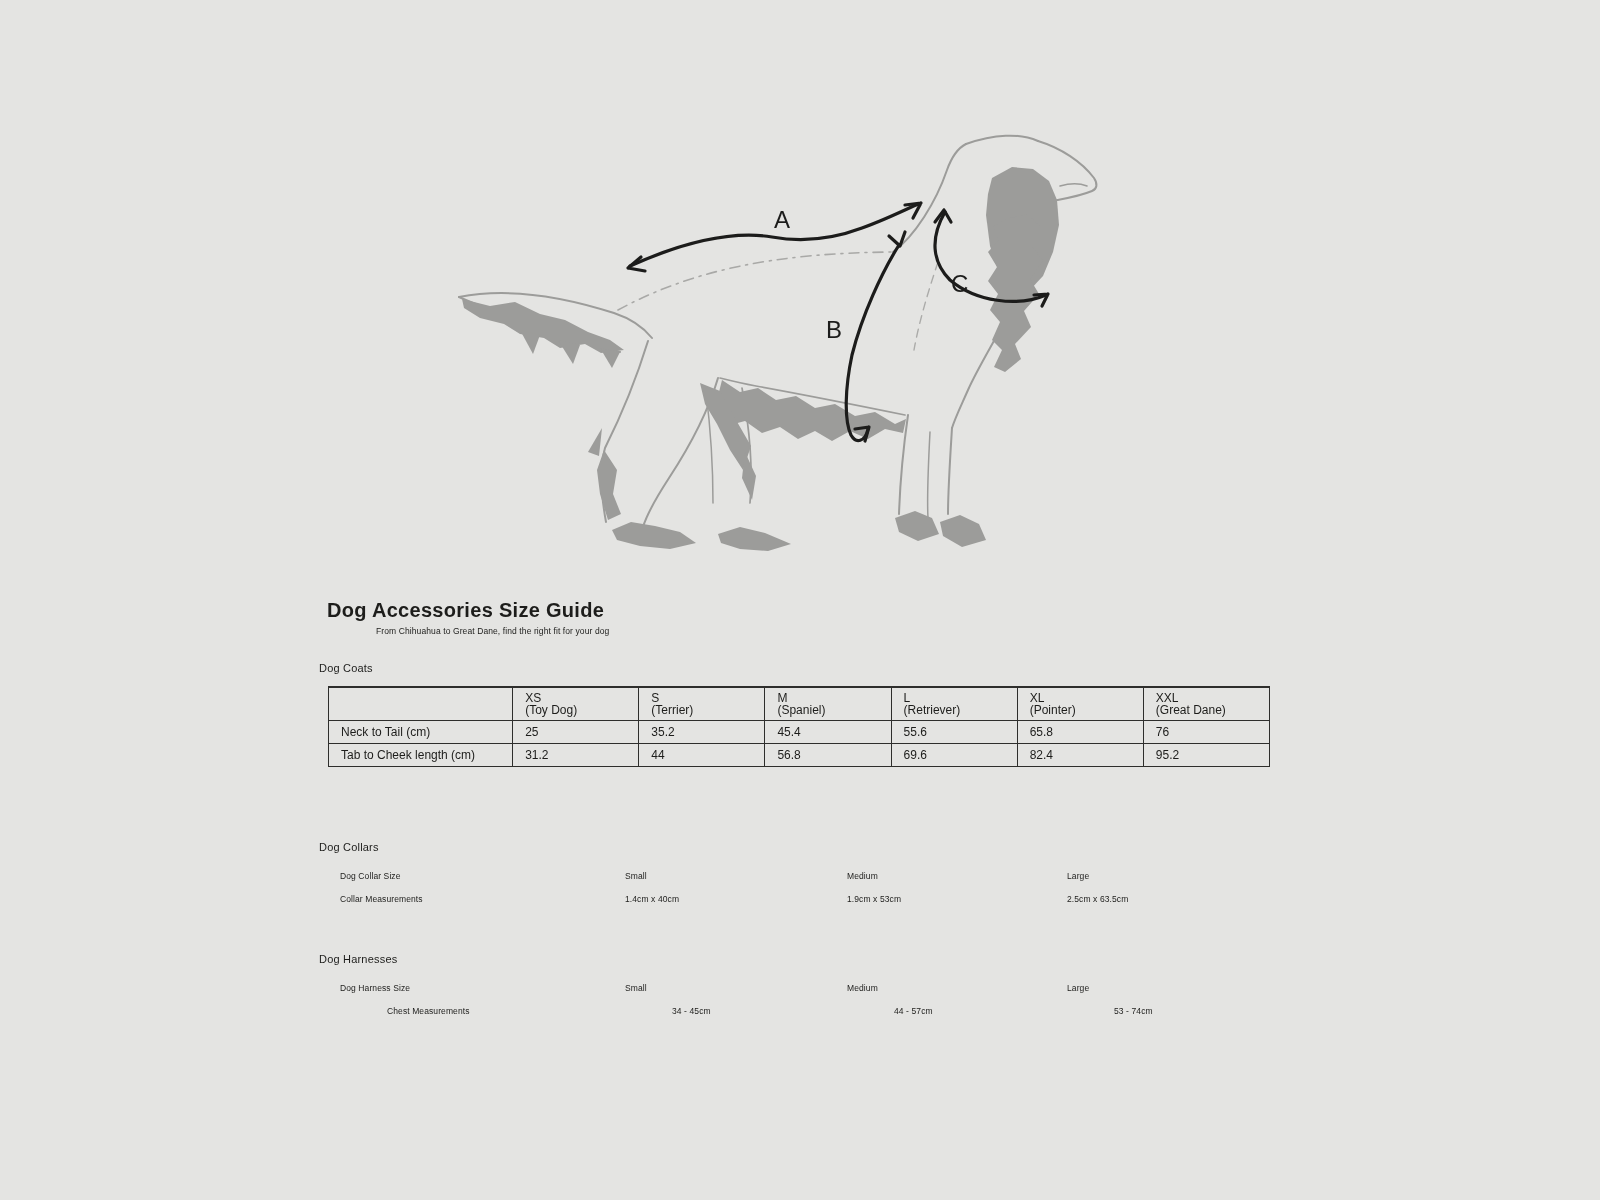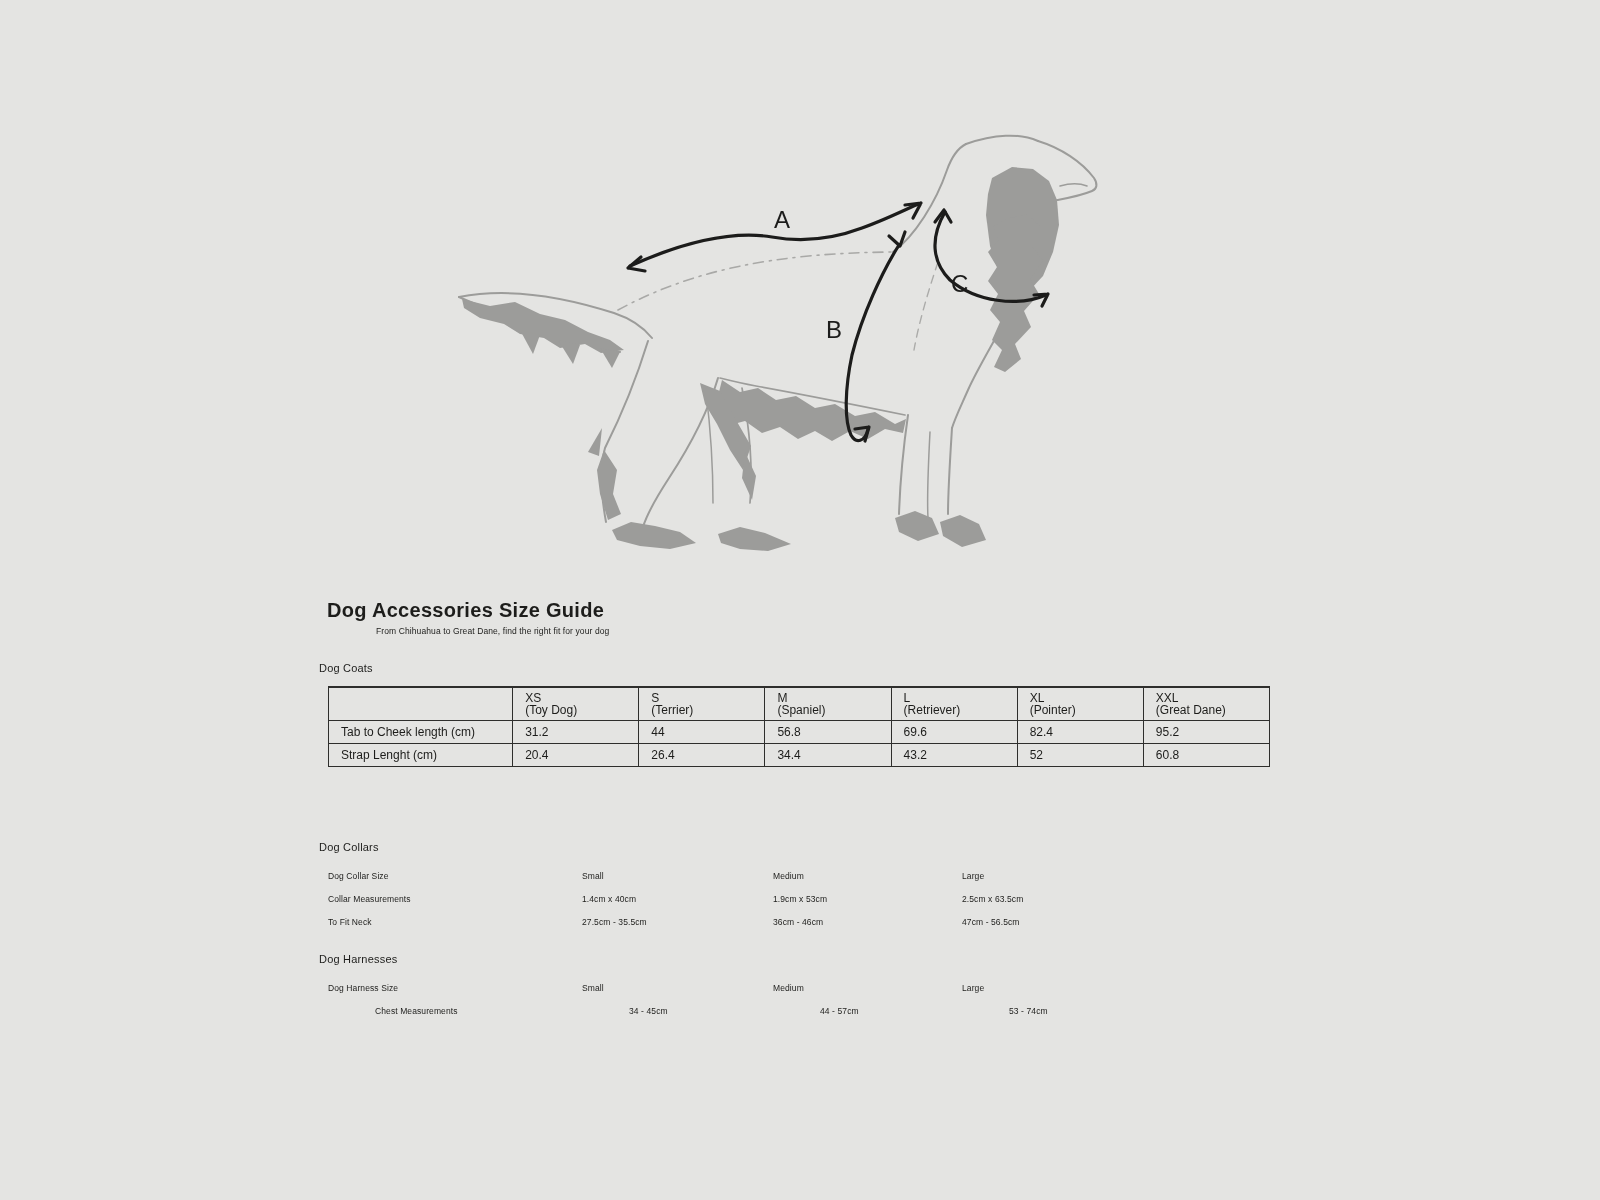--- a/index.html
+++ b/index.html
@@ -35,23 +35,23 @@
   }
   .coats-table th, .coats-table td {
     border:1px solid #2e2e2c; text-align:left; font-weight:normal;
     padding:0 4px 0 12px; overflow:hidden; white-space:nowrap;
   }
   .coats-table th { height:32px; vertical-align:middle; }
   .coats-table th span { display:block; line-height:12px; }
   .coats-table td { height:22px; }
 
   .spec-row {
-    position:absolute; left:328px; width:942px;
+    position:absolute; left:340px; width:942px;
     display:grid; grid-template-columns:254px 191px 189px 1fr;
-    font-size:8.5px; letter-spacing:0.1px;
+    font-size:8.5px; letter-spacing:0.1px;gap:31px;
   }
   .collar-row-1 { top:871px; }
   .collar-row-2 { top:894px; }
   .collar-row-3 { top:917px; }
   .harness-row-1 { top:983px; }
   .harness-row-2 { top:1006px;margin-left:47px; }
 </style>
 </head>
 <body>
 
@@ -174,60 +174,54 @@
           <span>(Pointer)</span>
         </th>
         <th>
           <span>XXL</span>
           <span>(Great Dane)</span>
         </th>
       </tr>
     </thead>
     <tbody>
       <tr>
+        <td>Neck to Tail (cm)</td>
+        <td>25</td>
+        <td>35.2</td>
+        <td>45.4</td>
+        <td>55.6</td>
+        <td>65.8</td>
+        <td>76</td>
+      </tr>
+      <tr>
         <td>Tab to Cheek length (cm)</td>
         <td>31.2</td>
         <td>44</td>
         <td>56.8</td>
         <td>69.6</td>
         <td>82.4</td>
         <td>95.2</td>
       </tr>
-      <tr>
-        <td>Strap Lenght (cm)</td>
-        <td>20.4</td>
-        <td>26.4</td>
-        <td>34.4</td>
-        <td>43.2</td>
-        <td>52</td>
-        <td>60.8</td>
-      </tr>
     </tbody>
   </table>
 
   <div class="section-heading heading-collars">Dog Collars</div>
 
   <div class="spec-row collar-row-1">
     <span>Dog Collar Size</span>
     <span>Small</span>
     <span>Medium</span>
     <span>Large</span>
   </div>
   <div class="spec-row collar-row-2">
     <span>Collar Measurements</span>
     <span>1.4cm x 40cm</span>
     <span>1.9cm x 53cm</span>
     <span>2.5cm x 63.5cm</span>
   </div>
-  <div class="spec-row collar-row-3">
-    <span>To Fit Neck</span>
-    <span>27.5cm - 35.5cm</span>
-    <span>36cm - 46cm</span>
-    <span>47cm - 56.5cm</span>
-  </div>
 
   <div class="section-heading heading-harnesses">Dog Harnesses</div>
 
   <div class="spec-row harness-row-1">
     <span>Dog Harness Size</span>
     <span>Small</span>
     <span>Medium</span>
     <span>Large</span>
   </div>
   <div class="spec-row harness-row-2">

